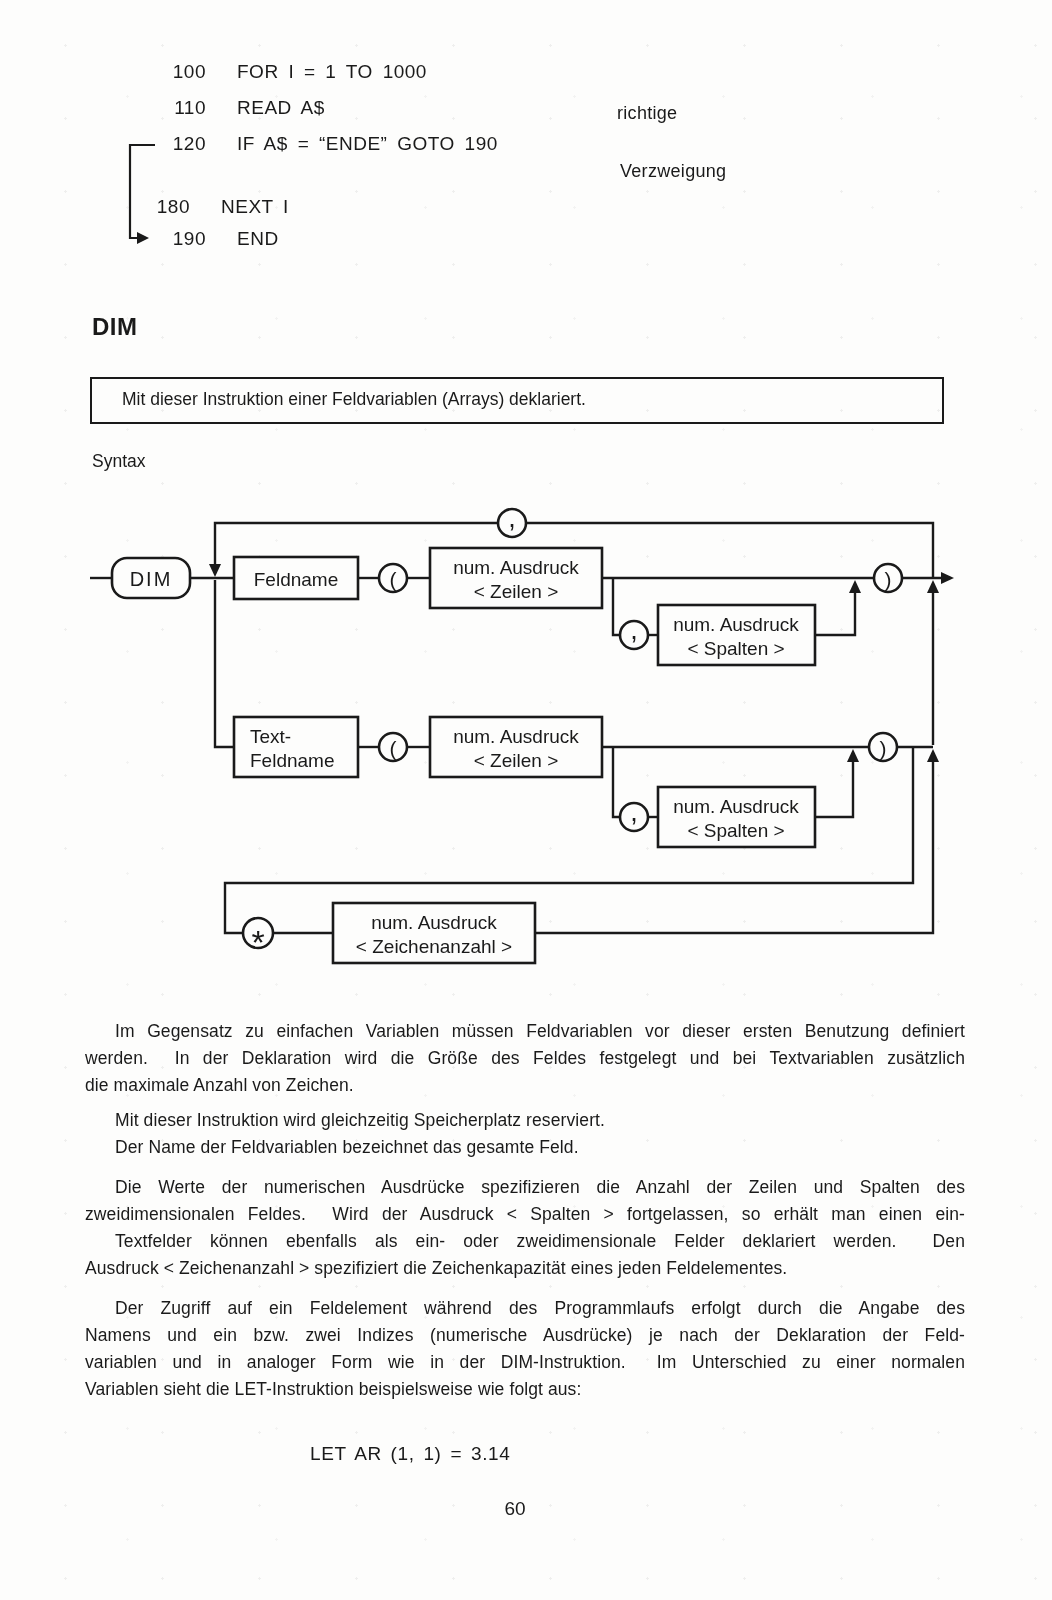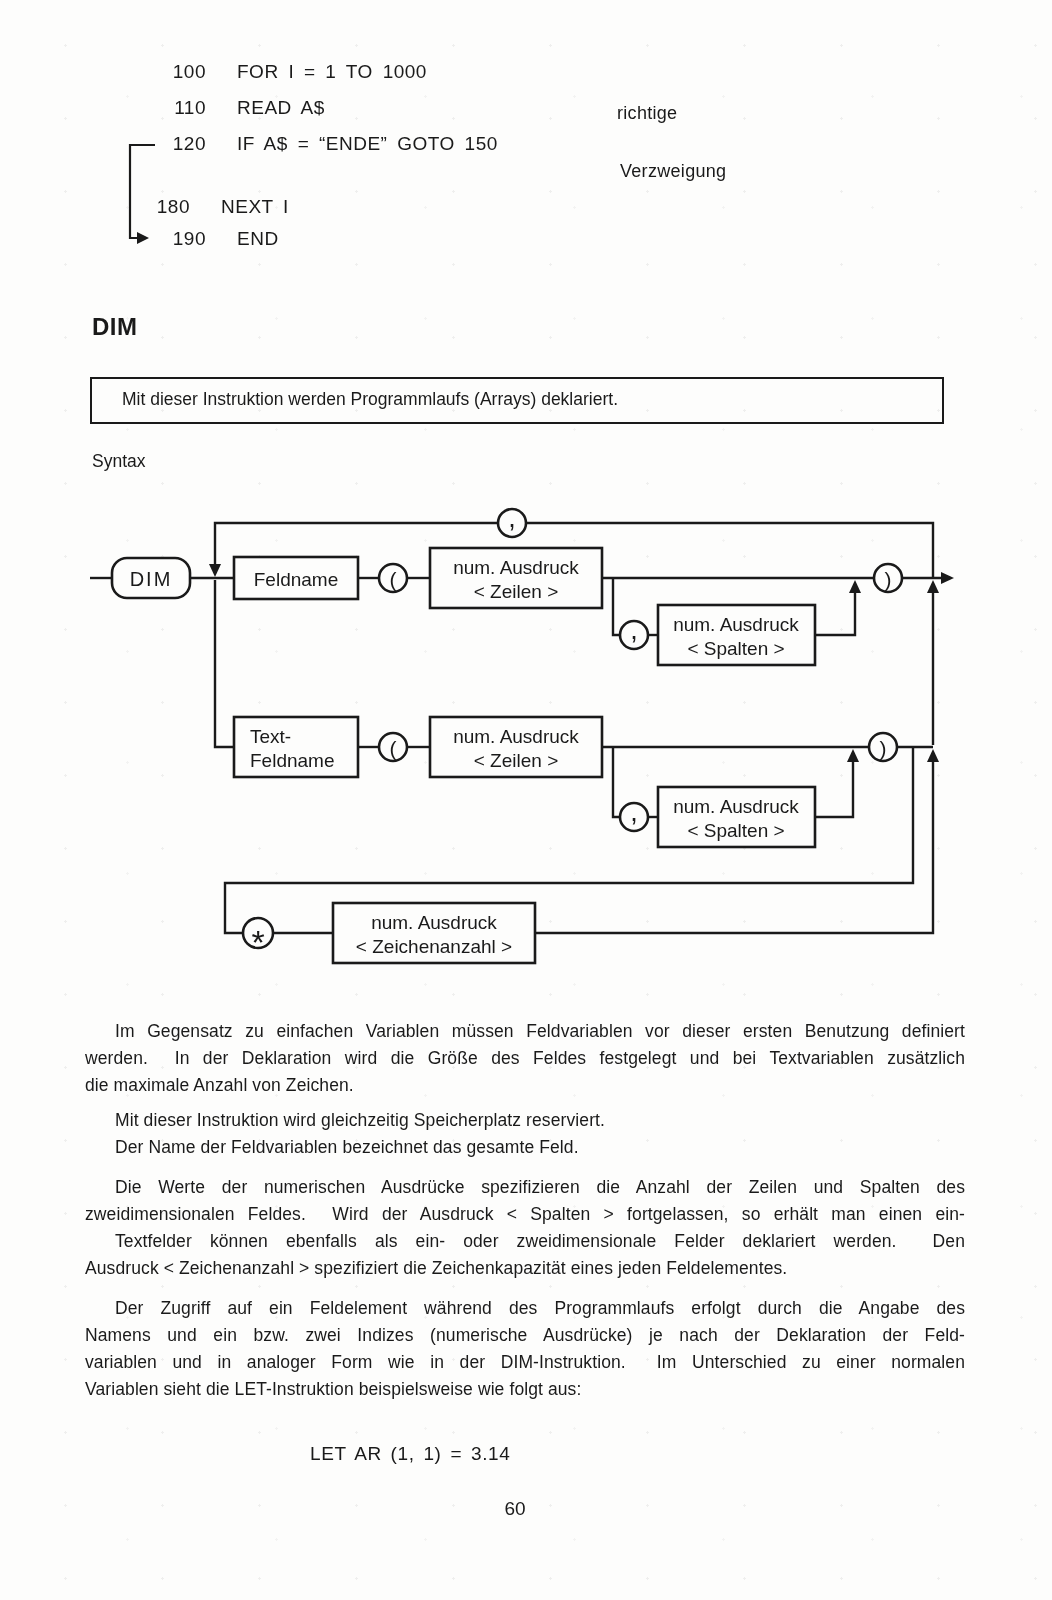--- a/index.html
+++ b/index.html
@@ -42,41 +42,41 @@
 <div class="page">
 
   <div>
     <div class="code-row" style="left:160px;top:61px;">
       <span class="num">100</span><span class="src">FOR I = 1 TO 1000</span>
     </div>
     <div class="code-row" style="left:160px;top:97px;">
       <span class="num">110</span><span class="src">READ A$</span>
     </div>
     <div class="code-row" style="left:160px;top:133px;">
-      <span class="num">120</span><span class="src">IF A$ = “ENDE” GOTO 150</span>
+      <span class="num">120</span><span class="src">IF A$ = “ENDE” GOTO 190</span>
     </div>
     <div class="code-row" style="left:144px;top:196px;">
       <span class="num">180</span><span class="src">NEXT I</span>
     </div>
     <div class="code-row" style="left:160px;top:228px;">
       <span class="num">190</span><span class="src">END</span>
     </div>
 
     <div class="annot" style="left:617px;top:103px;">richtige</div>
     <div class="annot" style="left:620px;top:161px;">Verzweigung</div>
 
     <svg class="abs" style="left:0;top:0;" width="260" height="270" viewBox="0 0 260 270">
       <path d="M155 145 H130 V238 H138" fill="none" stroke="#1a1a1a" stroke-width="2.2"></path>
       <polygon points="149,238 137,232 137,244" fill="#1a1a1a"></polygon>
     </svg>
   </div>
 
   <div class="h-dim">DIM</div>
   <div class="sumbox">
-    <span class="t">Mit dieser Instruktion werden Programmlaufs (Arrays) deklariert.</span>
+    <span class="t">Mit dieser Instruktion einer Feldvariablen (Arrays) deklariert.</span>
   </div>
   <div class="syntax-label">Syntax</div>
 
   <svg class="diagram" viewBox="0 0 1052 490">
     <g stroke="#1a1a1a" stroke-width="2.4" fill="none">
       <path d="M90 83 H112"></path>
       <path d="M190 83 H234"></path>
       <path d="M215 85 V252 H234"></path>
       <path d="M358 83 H379"></path>
         <path d="M407 83 H430"></path>

